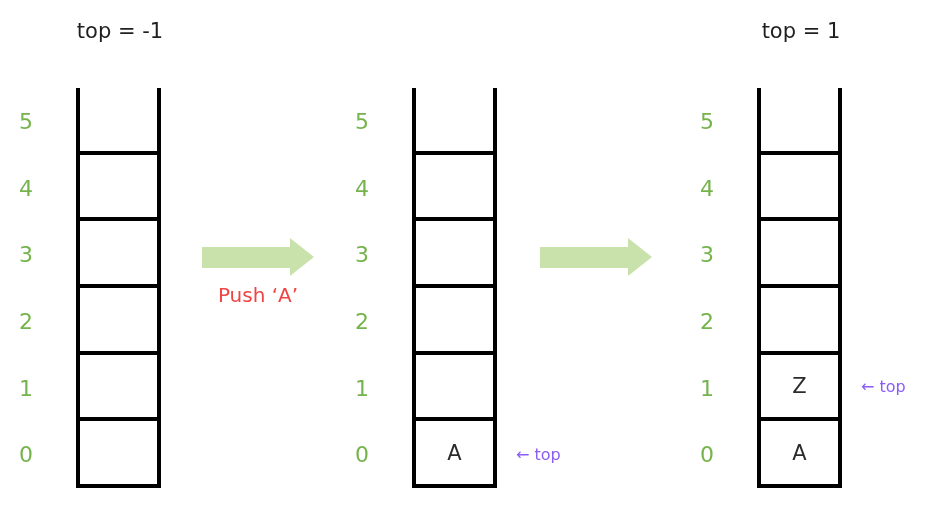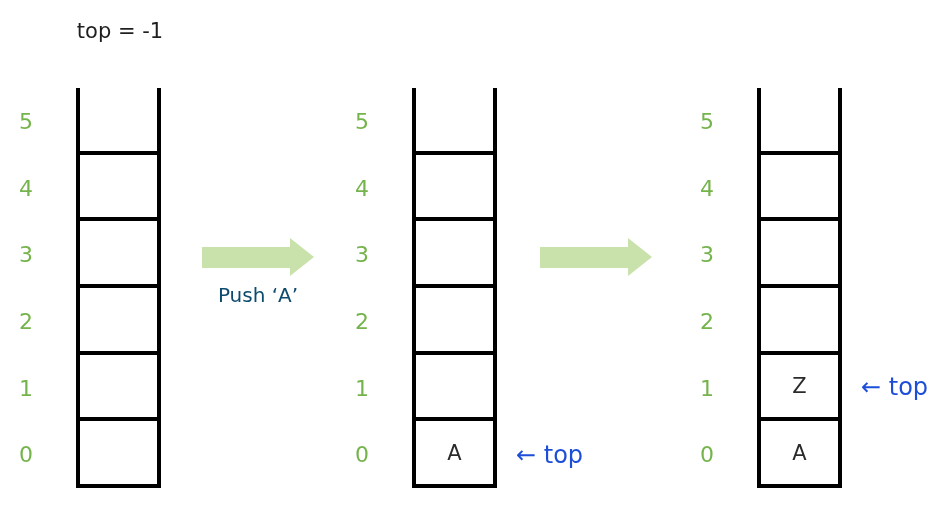--- a/index.html
+++ b/index.html
@@ -86,28 +86,28 @@
     border-left: 24px solid #c9e2ac;
     border-top: 19.5px solid transparent;
     border-bottom: 19.5px solid transparent;
   }
   .push-label {
     position: absolute;
     top: 283px;
     width: 112px;
     text-align: center;
     font-size: 20px;
-    color: #0c4a6e;
+    color: #ef4444;
     white-space: pre;
   }
   .pointer-label {
     position: absolute;
-    font-size: 24px;
+    font-size: 16px;
     line-height: 20px;
-    color: #1d4ed8;
+    color: #8b5cf6;
     white-space: pre;
   }
 </style>
 </head>
 <body>
 
 <div class="canvas">
 
   <div class="stack-title" style="left:40px">top = -1</div>
   <div class="index-col" style="left:8px">
@@ -149,20 +149,21 @@
     <div class="stack-cell"></div>
     <div class="stack-cell">A</div>
   </div>
   <div class="pointer-label" style="left:516px; top:445px">← top</div>
 
   <div class="push-arrow" style="left:540px">
     <div class="body"></div>
     <div class="head"></div>
   </div>
 
+  <div class="stack-title" style="left:721px">top = 1</div>
   <div class="index-col" style="left:689px">
     <div class="index-label">5</div>
     <div class="index-label">4</div>
     <div class="index-label">3</div>
     <div class="index-label">2</div>
     <div class="index-label">1</div>
     <div class="index-label">0</div>
   </div>
   <div class="stack" style="left:757px">
     <div class="stack-cell"></div>

